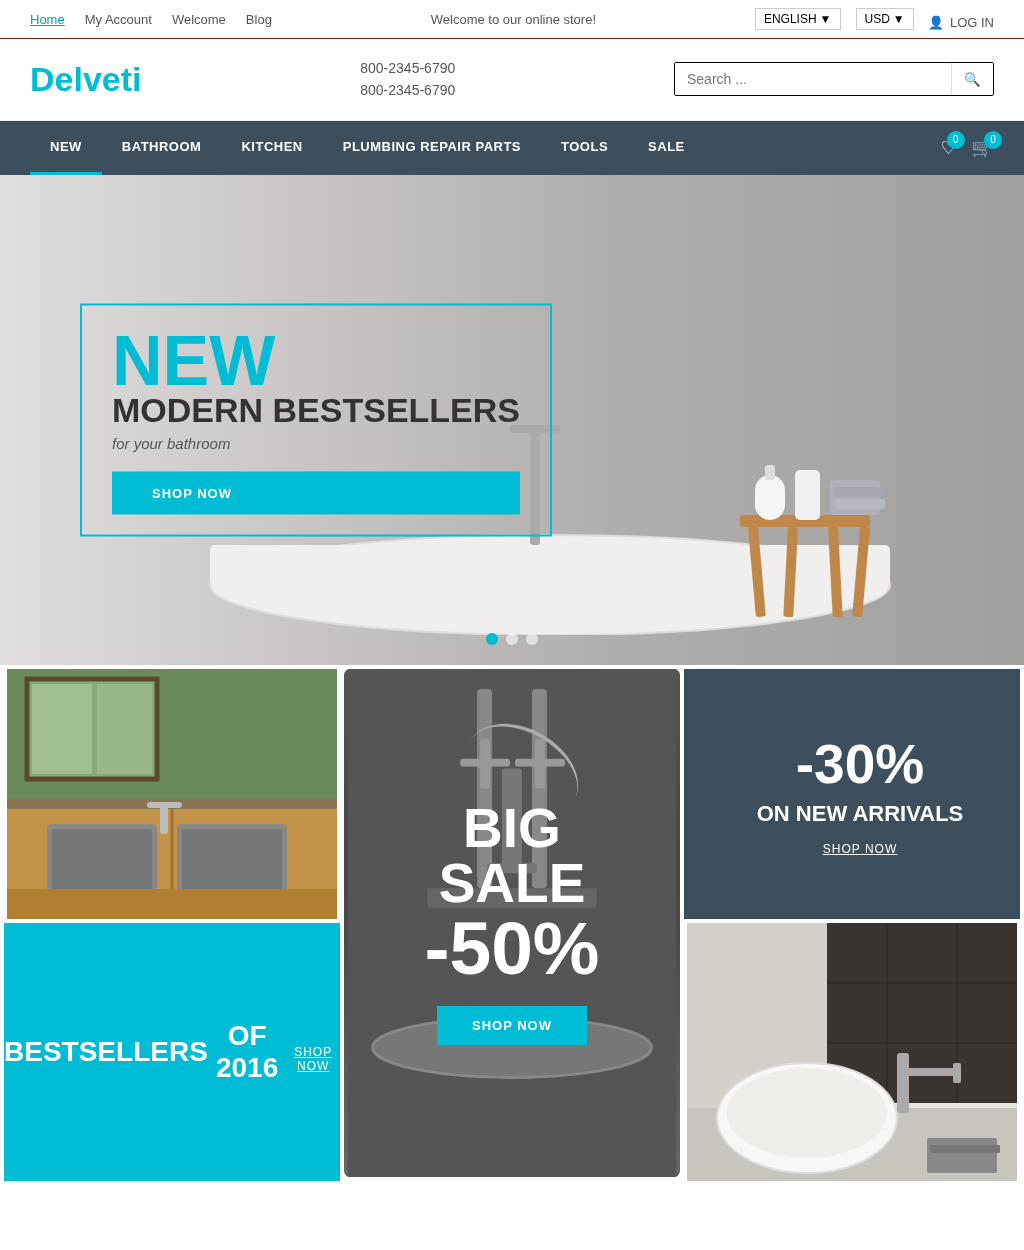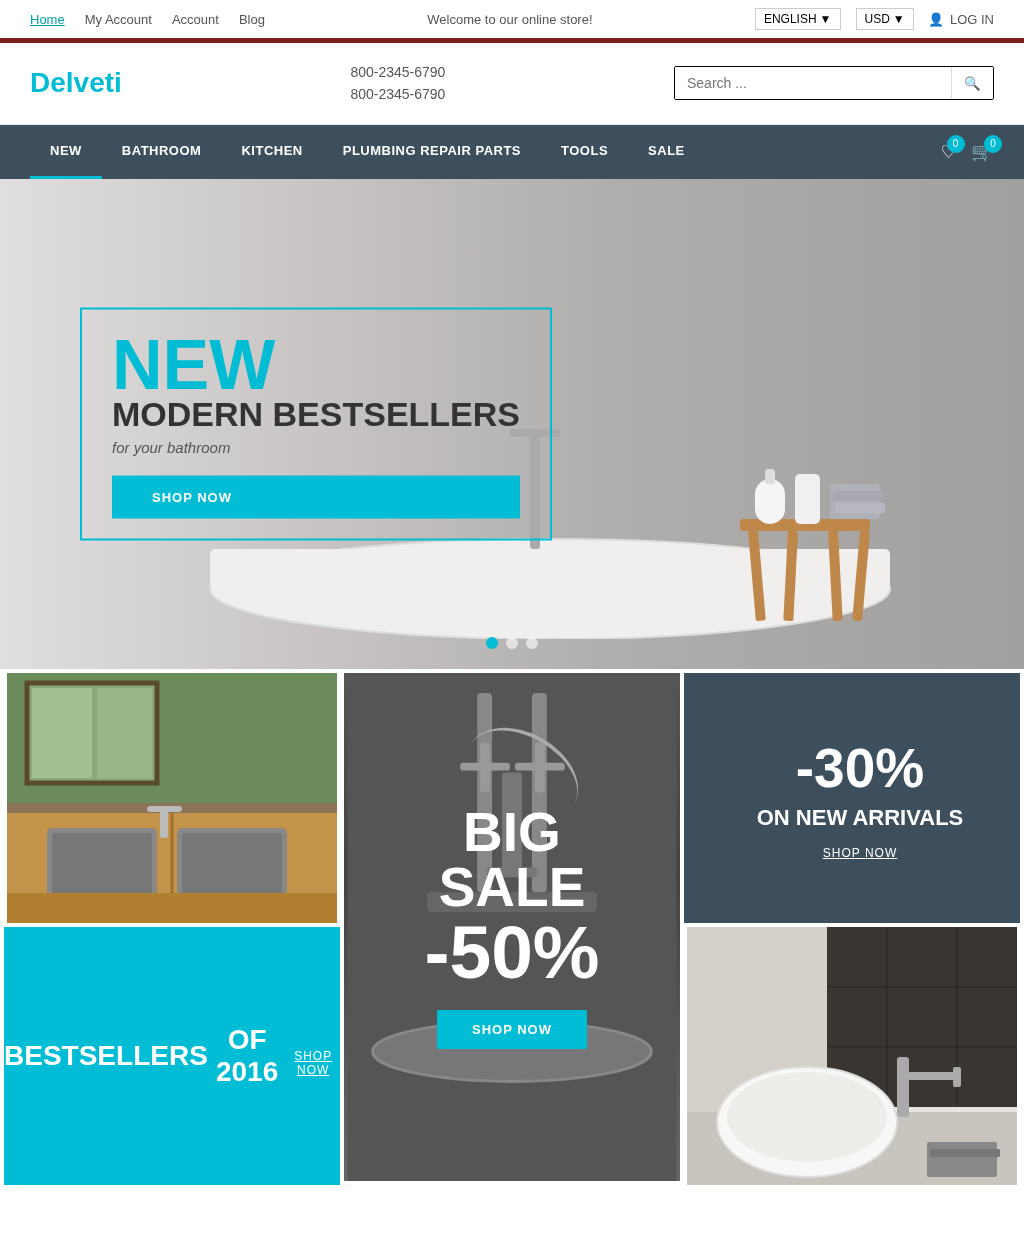--- a/index.html
+++ b/index.html
@@ -1,38 +1,38 @@
 <!DOCTYPE html>
 <html><head>
   <meta charset="utf-8">
   <style>
     * { margin: 0; padding: 0; box-sizing: border-box; }
     body { font-family: Arial, sans-serif; width: 1024px; background: #fff; }
 
     
     .top-bar {
       display: flex; align-items: center; justify-content: space-between;
-      padding: 8px 30px; border-bottom: 5px solid #7f1d1d; font-size: 13px; color: #555;
+      padding: 8px 30px; border-bottom: 1px solid #7f1d1d; font-size: 13px; color: #555;
     }
     .top-bar-nav { display: flex; gap: 20px; }
     .top-bar-nav a { color: #555; text-decoration: none; }
     .top-bar-nav a.active { color: #00a0b0; text-decoration: underline; }
     .top-bar-center { color: #555; }
-    .top-bar-right { display: flex; align-items: center; gap: 15px; font-size: 13px; }
+    .top-bar-right { display: flex; align-items: flex-end; gap: 15px; font-size: 13px; }
     .top-bar-right .lang-btn, .top-bar-right .usd-btn {
       background: none; border: 1px solid #ccc; padding: 3px 8px; cursor: pointer; font-size: 12px; display: flex; align-items: center; gap: 3px;
     }
     .top-bar-right .login-btn { display: flex; align-items: center; gap: 5px; cursor: pointer; color: #555; }
 
     
     .header {
       display: flex; align-items: center; justify-content: space-between;
       padding: 18px 30px; border-bottom: 1px solid #eee;
     }
-    .logo { font-size: 28px; font-weight: 700; color: #333; text-decoration: none; }
+    .logo { font-size: 34px; font-weight: 700; color: #333; text-decoration: none; }
     .logo span { color: #00bcd4; }
     .header-contact { text-align: left; font-size: 14px; color: #555; line-height: 1.6; }
     .search-bar { display: flex; border: 1px solid #000000; border-radius: 2px; overflow: hidden; width: 320px; }
     .search-bar input { flex: 1; border: none; padding: 8px 12px; outline: none; font-size: 14px; color: #999; }
     .search-bar button { background: #fff; border: none; border-left: 1px solid #ddd; padding: 8px 12px; cursor: pointer; color: #00bcd4; }
 
     
     .main-nav {
       background: #3d4f5d; display: flex; align-items: center; justify-content: space-between;
       padding: 0 30px;
@@ -95,21 +95,21 @@
       gap: 4px; padding: 4px; background: #fff;
     }
 
     .promo-cell { overflow: hidden; position: relative; }
 
     
     .img-sale {
       width: 100%; height: 508px;
       background: linear-gradient(180deg, #555 0%, #444 40%, #666 100%);
       position: relative; display: flex; flex-direction: column;
-      align-items: center; justify-content: flex-end; 
+      align-items: center; justify-content: flex-end;  border-radius: 6px;
     }
     .img-sale::before {
       content: ''; position: absolute; top: 20px; left: 50%; transform: translateX(-50%);
       width: 60px; height: 180px; background: #888; border-radius: 3px;
     }
     .img-sale::after {
       content: ''; position: absolute; top: 60px; left: 35%; width: 120px; height: 80px;
       border-top: 4px solid #aaa; border-radius: 50%; transform: rotate(30deg);
     }
     .sale-text { position: absolute; top: 0; left: 0; right: 0; bottom: 0; display: flex; flex-direction: column; align-items: center; justify-content: center; }
@@ -149,21 +149,21 @@
     
     .span-2 { grid-row: span 2; }
   </style>
 </head>
 <body>
 
 <div class="top-bar">
   <div class="top-bar-nav">
     <a href="#" class="active">Home</a>
     <a href="#">My Account</a>
-    <a href="#">Account</a>
+    <a href="#">Welcome</a>
     <a href="#">Blog</a>
   </div>
   <div class="top-bar-center">Welcome to our online store!</div>
   <div class="top-bar-right">
     <button class="lang-btn">
       <span>ENGLISH</span>
       <span>▼</span>
     </button>
     <button class="usd-btn">
       <span>USD</span>

